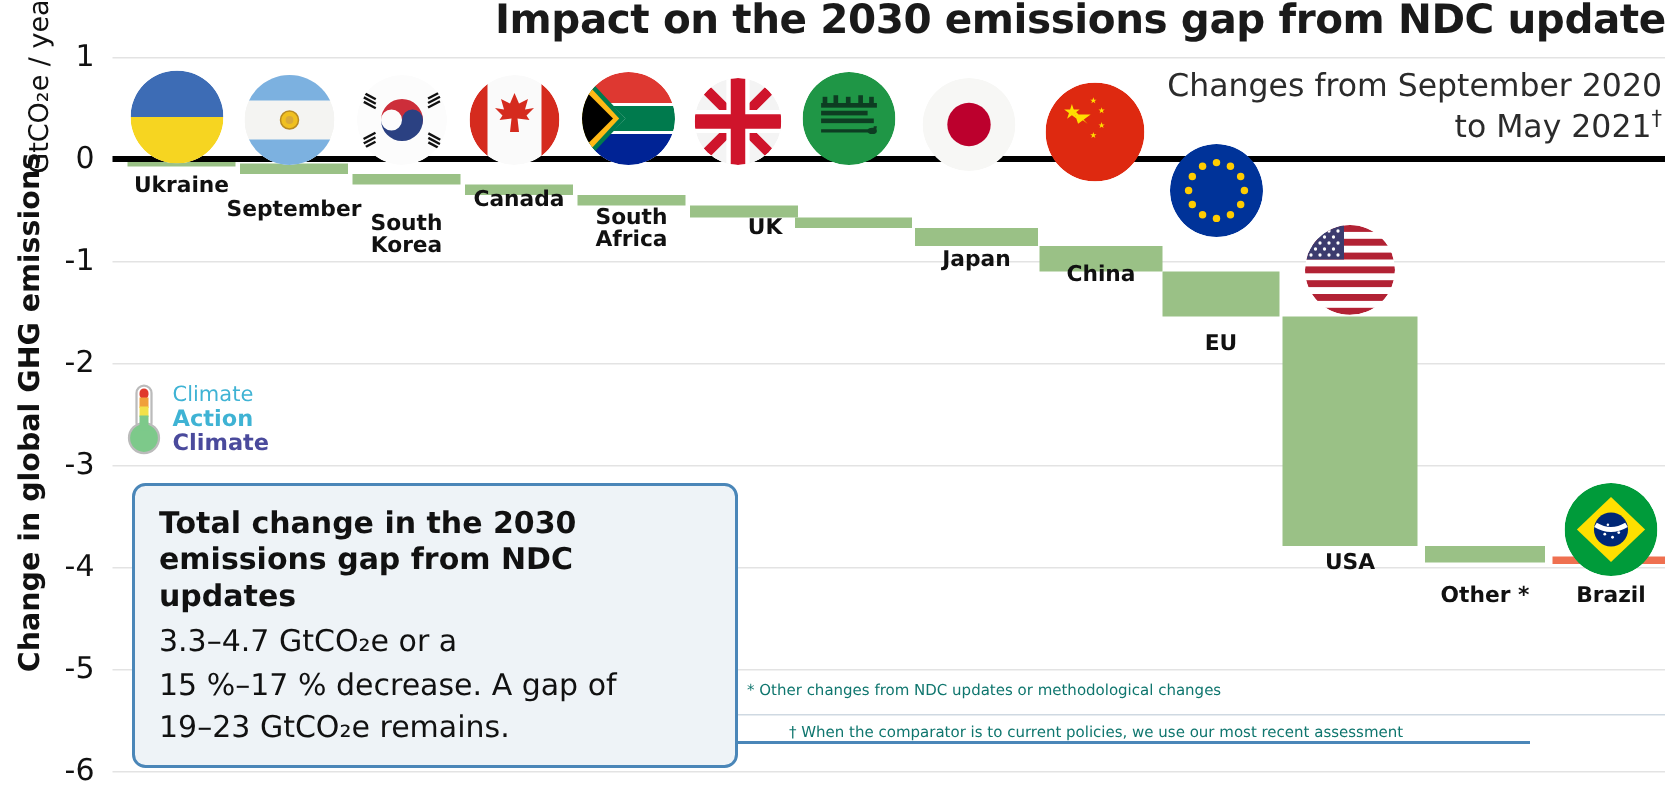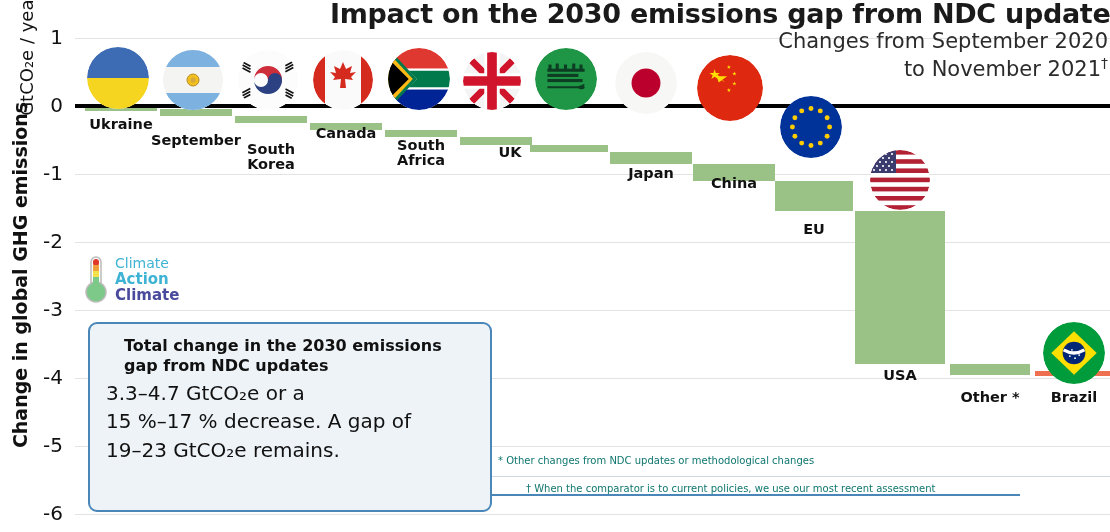--- a/index.html
+++ b/index.html
@@ -44,35 +44,35 @@
     font-family:"DejaVu Sans",sans-serif; font-weight:bold; font-size:14.5px;
     color:#111; line-height:1.05; white-space:pre-line;
   }
 
   
   .flag{position:absolute; border-radius:50%; overflow:hidden; box-shadow:0 0 0 0 rgba(0,0,0,0);}
   .flag svg{display:block;width:100%;height:100%;}
 
   
   .subcap{
-    position:absolute; right:2px; top:28px; width:420px;
+    position:absolute; right:2px; top:44px; width:420px;
     font-family:"DejaVu Sans",sans-serif; font-size:21px; color:#2b2b2b;
     text-align:right; line-height:1.28;
   }
   .subcap sup{font-size:14px;}
 
   
   .callout{
     position:absolute; left:88px; top:322px; width:404px; height:190px;
     background:#eef3f7; border:2px solid #4a86b8; border-radius:9px;
     box-sizing:border-box; padding:12px 16px 10px 16px;
   }
   .callout-head{
-    font-family:"DejaVu Sans",sans-serif; font-weight:bold; font-size:16px;
-    color:#111; line-height:1.22; margin-bottom:4px;margin-left:18px;
+    font-family:"DejaVu Sans",sans-serif; font-weight:bold; font-size:20px;
+    color:#111; line-height:1.22; margin-bottom:4px;
   }
   .callout-line{
     font-family:"DejaVu Sans",sans-serif; font-size:20px; color:#111; line-height:1.42;
   }
 
   
   .footnote{
     position:absolute; font-family:"DejaVu Sans",sans-serif; font-size:10px; color:#0f766e;
     white-space:nowrap;
   }
@@ -140,21 +140,21 @@
       <div class="bar-label" style="left: 766px; width: 118px; top: 368px;">USA</div>
       <div class="bar" style="left: 875px; width: 80px; top: 364.4px; height: 10.2px; background: rgb(154, 193, 134);"></div>
       <div class="bar-label" style="left: 861px; width: 108px; top: 390px;">Other *</div>
       <div class="bar" style="left: 960px; width: 78px; top: 371.2px; height: 5px; background: rgb(239, 112, 80);"></div>
       <div class="bar-label" style="left: 946px; width: 106px; top: 390px;">Brazil</div>
       <div class="zeroline" style="top: 104px;"></div>
     </div>
 
   <div class="subcap">
     <span>Changes from September 2020</span><br>
-    <span>to November 2021</span><sup>†</sup>
+    <span>to May 2021</span><sup>†</sup>
   </div>
 
   <div class="cat-logo">
     <svg width="26" height="50" viewBox="0 0 26 50">
       <rect x="8" y="2" width="10" height="30" rx="5" fill="#ffffff" stroke="#bbb" stroke-width="1.5"></rect>
       <circle cx="13" cy="37" r="10" fill="#7dc98a" stroke="#bbb" stroke-width="1.5"></circle>
       <rect x="10" y="4" width="6" height="7" rx="3" fill="#e0392b"></rect>
       <rect x="10" y="10" width="6" height="7" fill="#f0a03a"></rect>
       <rect x="10" y="16" width="6" height="7" fill="#f2e14a"></rect>
       <rect x="10" y="22" width="6" height="10" fill="#7dc98a"></rect>

